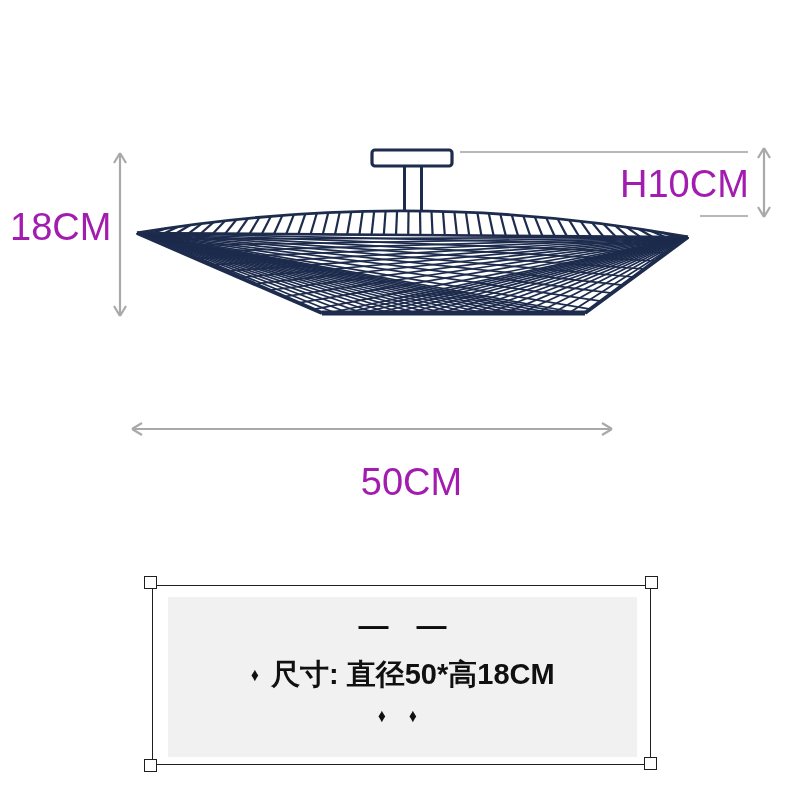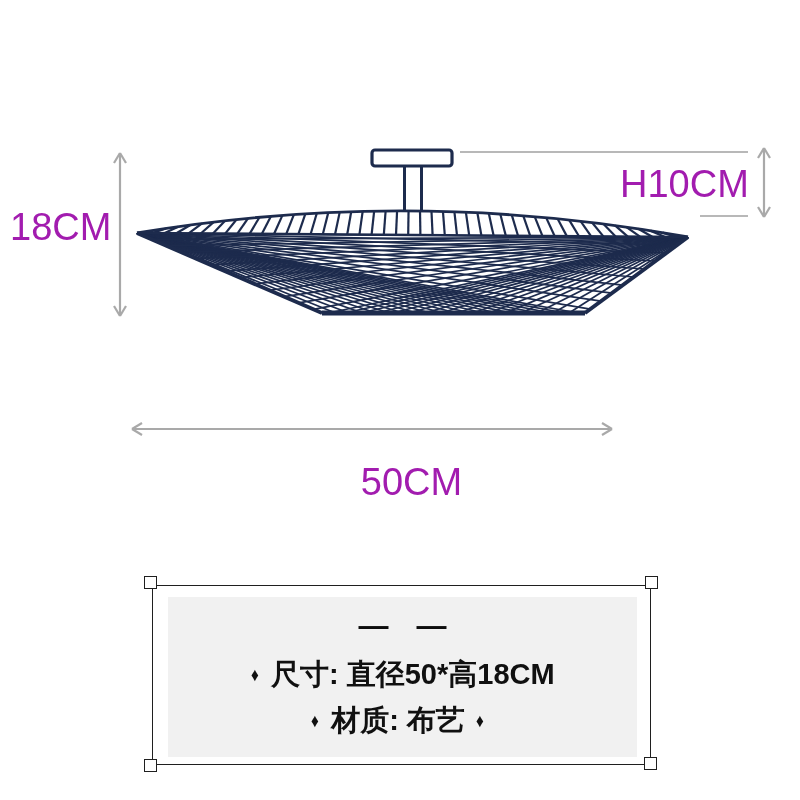--- a/index.html
+++ b/index.html
@@ -203,18 +203,17 @@
         <span class="dash">—</span>
       </div>
 
       <div class="spec-line first">
         <span class="bullet">♦</span>
         <span>尺寸: 直径50*高18CM</span>
       </div>
 
       <div class="spec-line second">
         <span class="bullet">♦</span>
-        <span>材质: 布艺</span>
         <span class="bullet mid">♦</span>
       </div>
     </div>
   </div>
 </div>
 
 </body></html>

